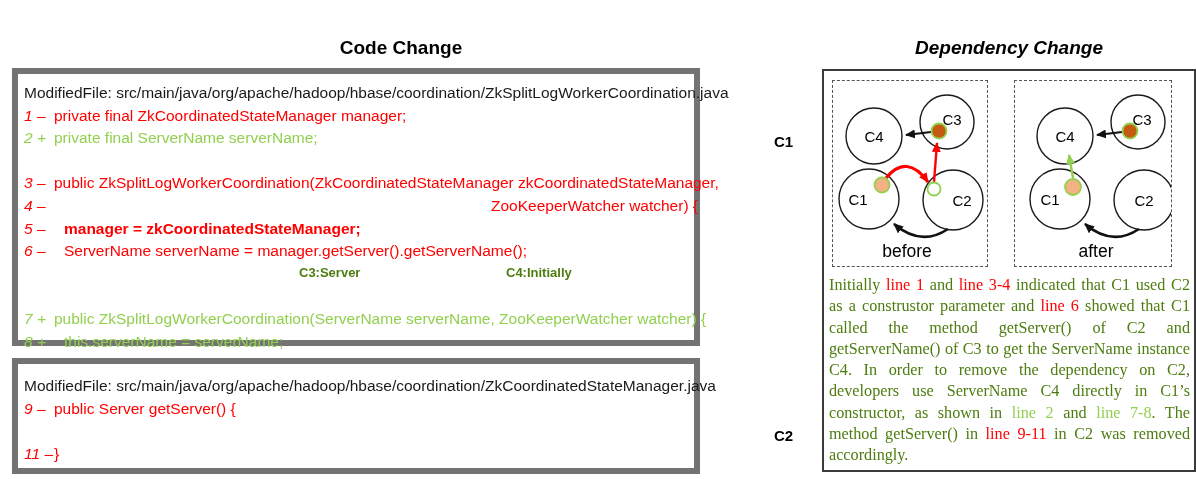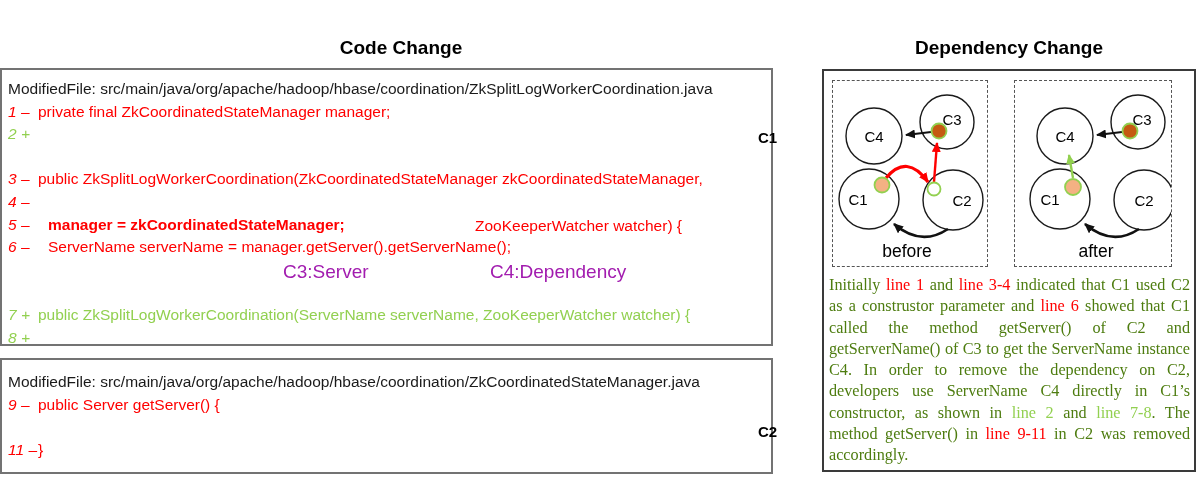--- a/index.html
+++ b/index.html
@@ -2,36 +2,36 @@
 <html style="--removed: #ff0000; --added: #92d050; --brown: #c55a11; --tan: #f4b183; --ring: #92d050;"><head>
 <meta charset="utf-8">
 <style>
   html,body{margin:0;padding:0;background:#fff;}
   body{position:relative;width:1196px;height:479px;overflow:hidden;
        font-family:"Liberation Sans",sans-serif;color:#111;}
 
   
   .hdr{position:absolute;top:37px;font-weight:bold;font-size:19px;text-align:center;color:#000;}
   #hdr-left{left:0;width:802px;}
-  #hdr-right{left:822px;width:374px;}
+  #hdr-right{left:822px;width:374px;font-style:italic;}
 
   
-  .filebox{position:absolute;left:0;width:773px;border:2px solid #737373;
+  .filebox{position:absolute;left:12px;width:688px;border:6px solid #737373;
            box-sizing:border-box;background:#fff;}
   #box1{top:68px;height:278px;}
   #box2{top:358px;height:116px;}
   .file-label{position:absolute;left:6px;font-size:15.5px;color:#1a1a1a;white-space:nowrap;}
   #box1 .file-label{top:10px;}
   #box2 .file-label{top:13px;}
   .code-line{position:absolute;left:6px;display:flex;font-size:15.5px;white-space:nowrap;}
   .lnum{font-style:italic;flex:0 0 30px;width:30px;}
   .removed{color:var(--removed);}
   .added{color:var(--added);}
   .class-label{position:absolute;font-weight:bold;font-size:15px;color:#000;}
-  .inline-label{position:absolute;font-weight:normal;font-size:19px;color:#a21caf;}
+  .inline-label{position:absolute;font-weight:bold;font-size:13px;color:#4d7c0f;}
 
   
   #depbox{position:absolute;left:822px;top:69px;width:374px;height:403px;
           border:2px solid #3a3a3a;box-sizing:border-box;background:#fff;}
   .panel{position:absolute;top:9px;border:1.3px dashed #555;box-sizing:border-box;background:#fff;}
   #panel-before{left:8px;width:156px;height:187px;}
   #panel-after{left:190px;width:158px;height:187px;}
   .panel svg{display:block;width:100%;height:100%;}
 
   .node{fill:#fff;stroke:#1a1a1a;stroke-width:1.4;}
@@ -56,50 +56,52 @@
 </head>
 <body>
 
 <div class="hdr" id="hdr-left">Code Change</div>
 <div class="hdr" id="hdr-right">Dependency Change</div>
 
 <div class="filebox" id="box1">
   <div class="file-label">ModifiedFile: src/main/java/org/apache/hadoop/hbase/coordination/ZkSplitLogWorkerCoordination.java</div>
   <span class="class-label" style="left:756px;top:59px;">C1</span>
   <span class="inline-label" style="left:281px;top:191px;">C3:Server</span>
-  <span class="inline-label" style="left:488px;top:191px;">C4:Dependency</span>
+  <span class="inline-label" style="left:488px;top:191px;">C4:Initially</span>
 <div class="code-line removed" style="top: 32.6px;">
       <span class="lnum">1 –</span>
       <span class="ltext">private final ZkCoordinatedStateManager manager;</span>
     </div>
     <div class="code-line added" style="top: 55.2px;">
       <span class="lnum">2 +</span>
+      <span class="ltext">private final ServerName serverName;</span>
     </div>
     <div class="code-line removed" style="top: 100.4px;">
       <span class="lnum">3 –</span>
       <span class="ltext">public ZkSplitLogWorkerCoordination(ZkCoordinatedStateManager zkCoordinatedStateManager,</span>
     </div>
     <div class="code-line removed" style="top: 123px;">
       <span class="lnum">4 –</span>
-      <span class="ltext" style="padding-left: 437px; margin-top: 24px;">ZooKeeperWatcher watcher) {</span>
+      <span class="ltext" style="padding-left: 437px;">ZooKeeperWatcher watcher) {</span>
     </div>
     <div class="code-line removed" style="top: 145.6px;">
       <span class="lnum">5 –</span>
       <span class="ltext" style="padding-left: 10px; font-weight: bold;">manager = zkCoordinatedStateManager;</span>
     </div>
     <div class="code-line removed" style="top: 168.2px;">
       <span class="lnum">6 –</span>
       <span class="ltext" style="padding-left: 10px; text-align: right;">ServerName serverName = manager.getServer().getServerName();</span>
     </div>
     <div class="code-line added" style="top: 236px;">
       <span class="lnum">7 +</span>
       <span class="ltext">public ZkSplitLogWorkerCoordination(ServerName serverName, ZooKeeperWatcher watcher) {</span>
     </div>
     <div class="code-line added" style="top: 258.6px;">
       <span class="lnum">8 +</span>
+      <span class="ltext" style="padding-left: 10px;">this.serverName = serverName;</span>
     </div>
   </div>
 
 <div class="filebox" id="box2">
   <div class="file-label">ModifiedFile: src/main/java/org/apache/hadoop/hbase/coordination/ZkCoordinatedStateManager.java</div>
   <span class="class-label" style="left:756px;top:63px;">C2</span>
 <div class="code-line removed" style="top: 35.6px;">
       <span class="lnum">9 –</span>
       <span class="ltext">public Server getServer() {</span>
     </div>

